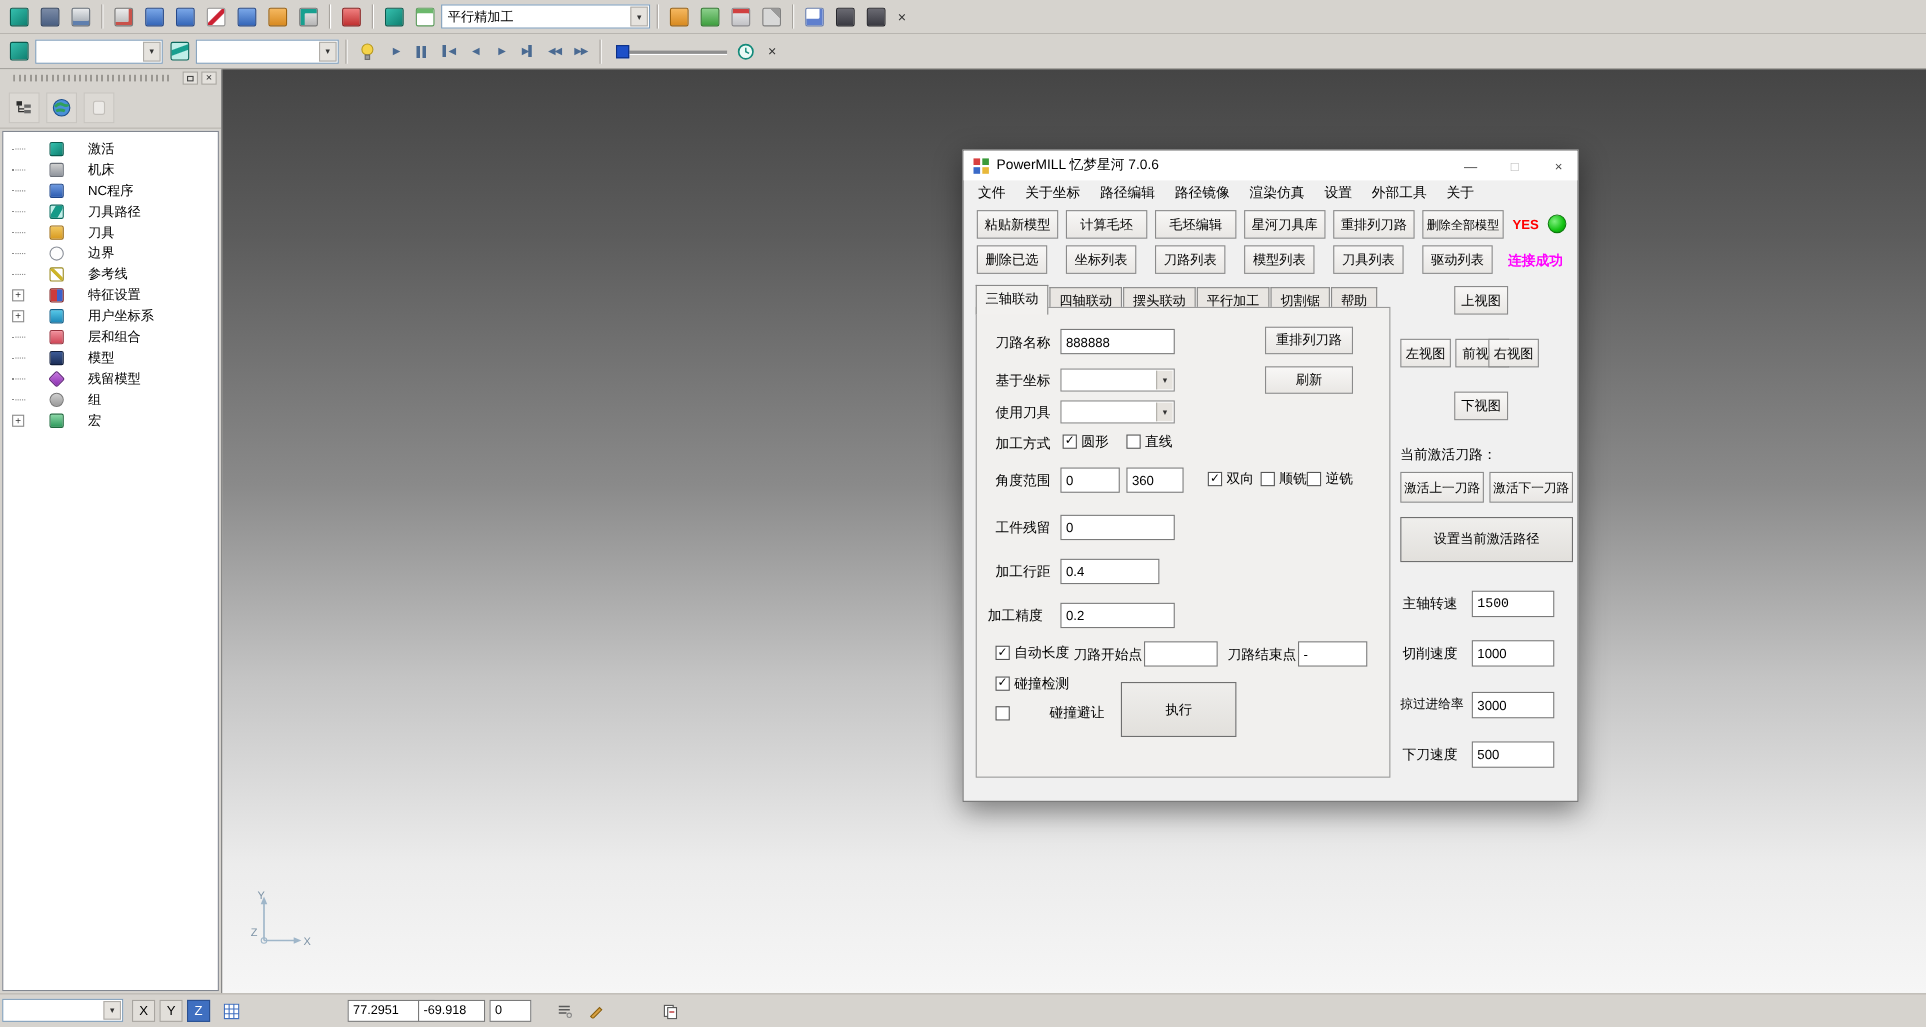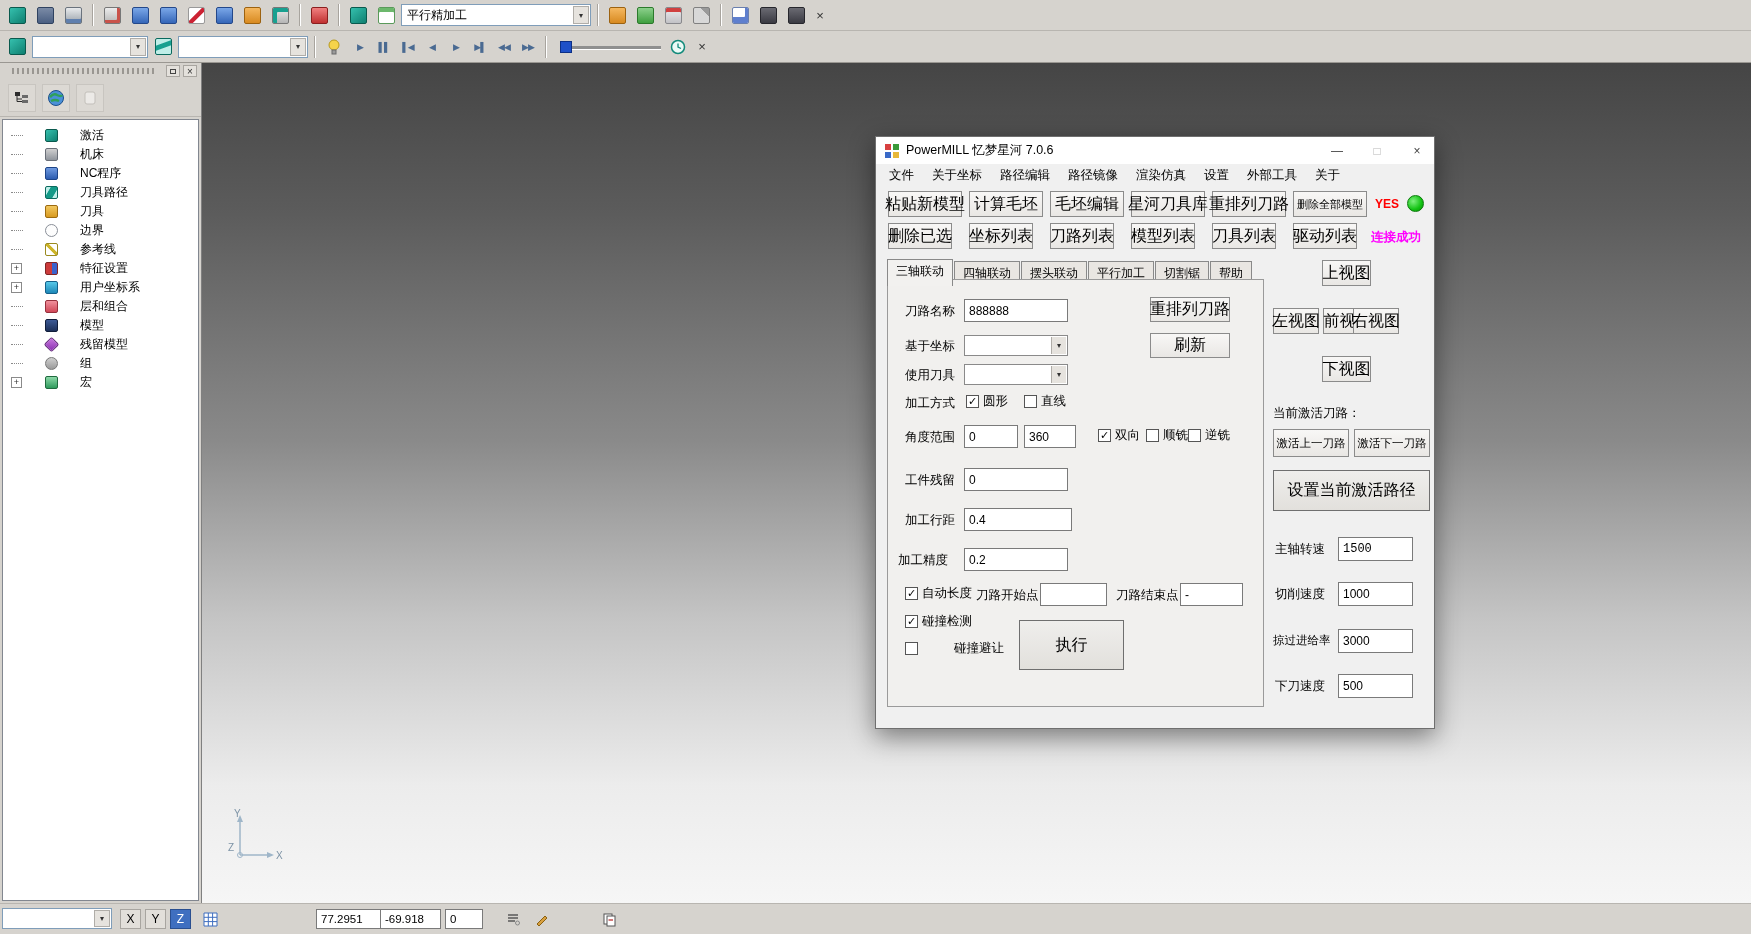--- a/index.html
+++ b/index.html
@@ -73,21 +73,21 @@
     border-left:1px solid #808080; }
   #axis { position:absolute; left:24px; bottom:38px; }
   
   #dialog { position:absolute; left:875px; top:136px; width:560px; height:593px; background:#f0f0f0;
     border:1px solid #6f6f6f; box-shadow:0 8px 24px rgba(0,0,0,.45); }
   .dlg-title { position:absolute; left:0; top:0; right:0; height:27px; background:#fff; display:flex; align-items:center; padding-left:8px; gap:6px; font-size:12.5px; }
   .dlg-title .ctl { width:34px; height:27px; display:flex; align-items:center; justify-content:center; font-size:12px; color:#444; }
   .dlg-title .ctl.max { color:#b8b8b8; }
   .dlg-menu { position:absolute; left:0; top:27px; right:0; height:22px; display:flex; align-items:center; padding-left:4px; font-size:12.5px; }
   .dlg-menu span { padding:0 9px; }
-  .wbtn { position:absolute; display:flex; align-items:center; justify-content:center; background:linear-gradient(#f8f7f6,#e9e7e4); border:1px solid #8b8b8b; font-size:16px; white-space:nowrap; }
+  .wbtn { position:absolute; display:flex; align-items:center; justify-content:center; background:linear-gradient(#f8f7f6,#e9e7e4); border:1px solid #8b8b8b; font-size:12px; white-space:nowrap; }
   .row1 { top:54px; height:26px; width:74px; }
   .row2 { top:86px; height:26px; width:64px; }
   .yes { position:absolute; left:499px; top:60px; color:#ff0000; font-weight:bold; font-size:12px; }
   .led { position:absolute; left:531px; top:58px; width:17px; height:17px; border-radius:50%; background:radial-gradient(circle at 35% 35%, #7df07d, #12c212 60%, #0a8a0a); border:1px solid #0a7a0a; }
   .connect { position:absolute; left:495px; top:92px; color:#ff00ff; font-weight:bold; font-size:12.5px; }
   .tabs { position:absolute; left:11px; top:122px; display:flex; align-items:flex-end; }
   .tab { padding:3px 8px 4px; border:1px solid #898989; border-bottom:none; background:#e9e6e2; font-size:12px; margin-right:1px; position:relative; }
   .tab.active { background:#f2f1ef; padding-bottom:6px; z-index:3; }
   .tab-box { position:absolute; left:11px; top:142px; width:377px; height:428px; border:1px solid #9a9a9a; background:#f1f0ee; }
   .lbl { position:absolute; font-size:12.5px; white-space:nowrap;font-family:Liberation Mono, monospace; }
@@ -434,21 +434,21 @@
       </span>
     <span class="cbrow" style="left:312px; top:290px;">
         <span class="cb"></span>
         <span>逆铣</span>
       </span>
 
     <span class="lbl" style="left:29px; top:335px;">工件残留</span>
     <input class="field" style="left: 88px; top: 331px; width: 104px; height: 23px;" value="0">
 
     <span class="lbl" style="left:29px; top:375px;">加工行距</span>
-    <input class="field" style="left: 88px; top: 371px; width: 108px; height: 23px;" value="0.4">
+    <input class="field" style="left: 88px; top: 371px; width: 90px; height: 23px;" value="0.4">
 
     <span class="lbl" style="left:22px; top:415px;text-align:right;">加工精度</span>
     <input class="field" style="left: 88px; top: 411px; width: 104px; height: 23px;" value="0.2">
 
     <span class="cbrow" style="left:29px; top:448px;">
         <span class="cb">✓</span>
         <span>自动长度</span>
       </span>
     <span class="lbl" style="left:100px; top:450px;">刀路开始点</span>
     <input class="field" style="left: 164px; top: 446px; width: 67px; height: 23px;" value="">

